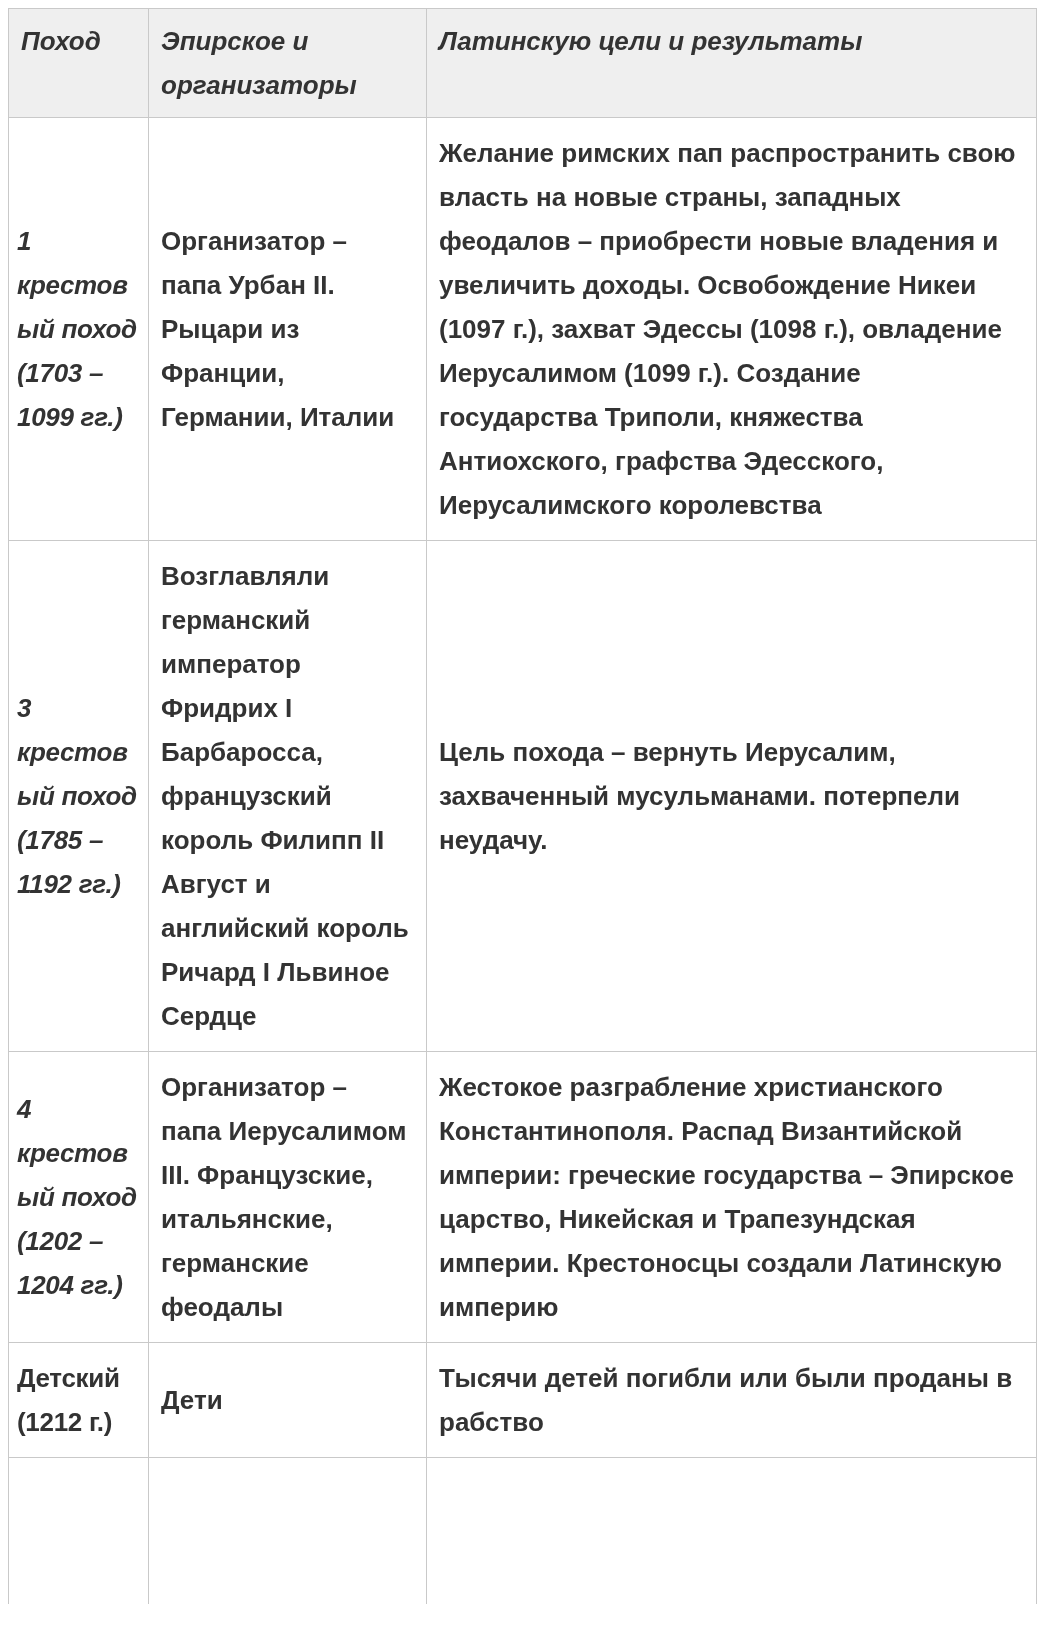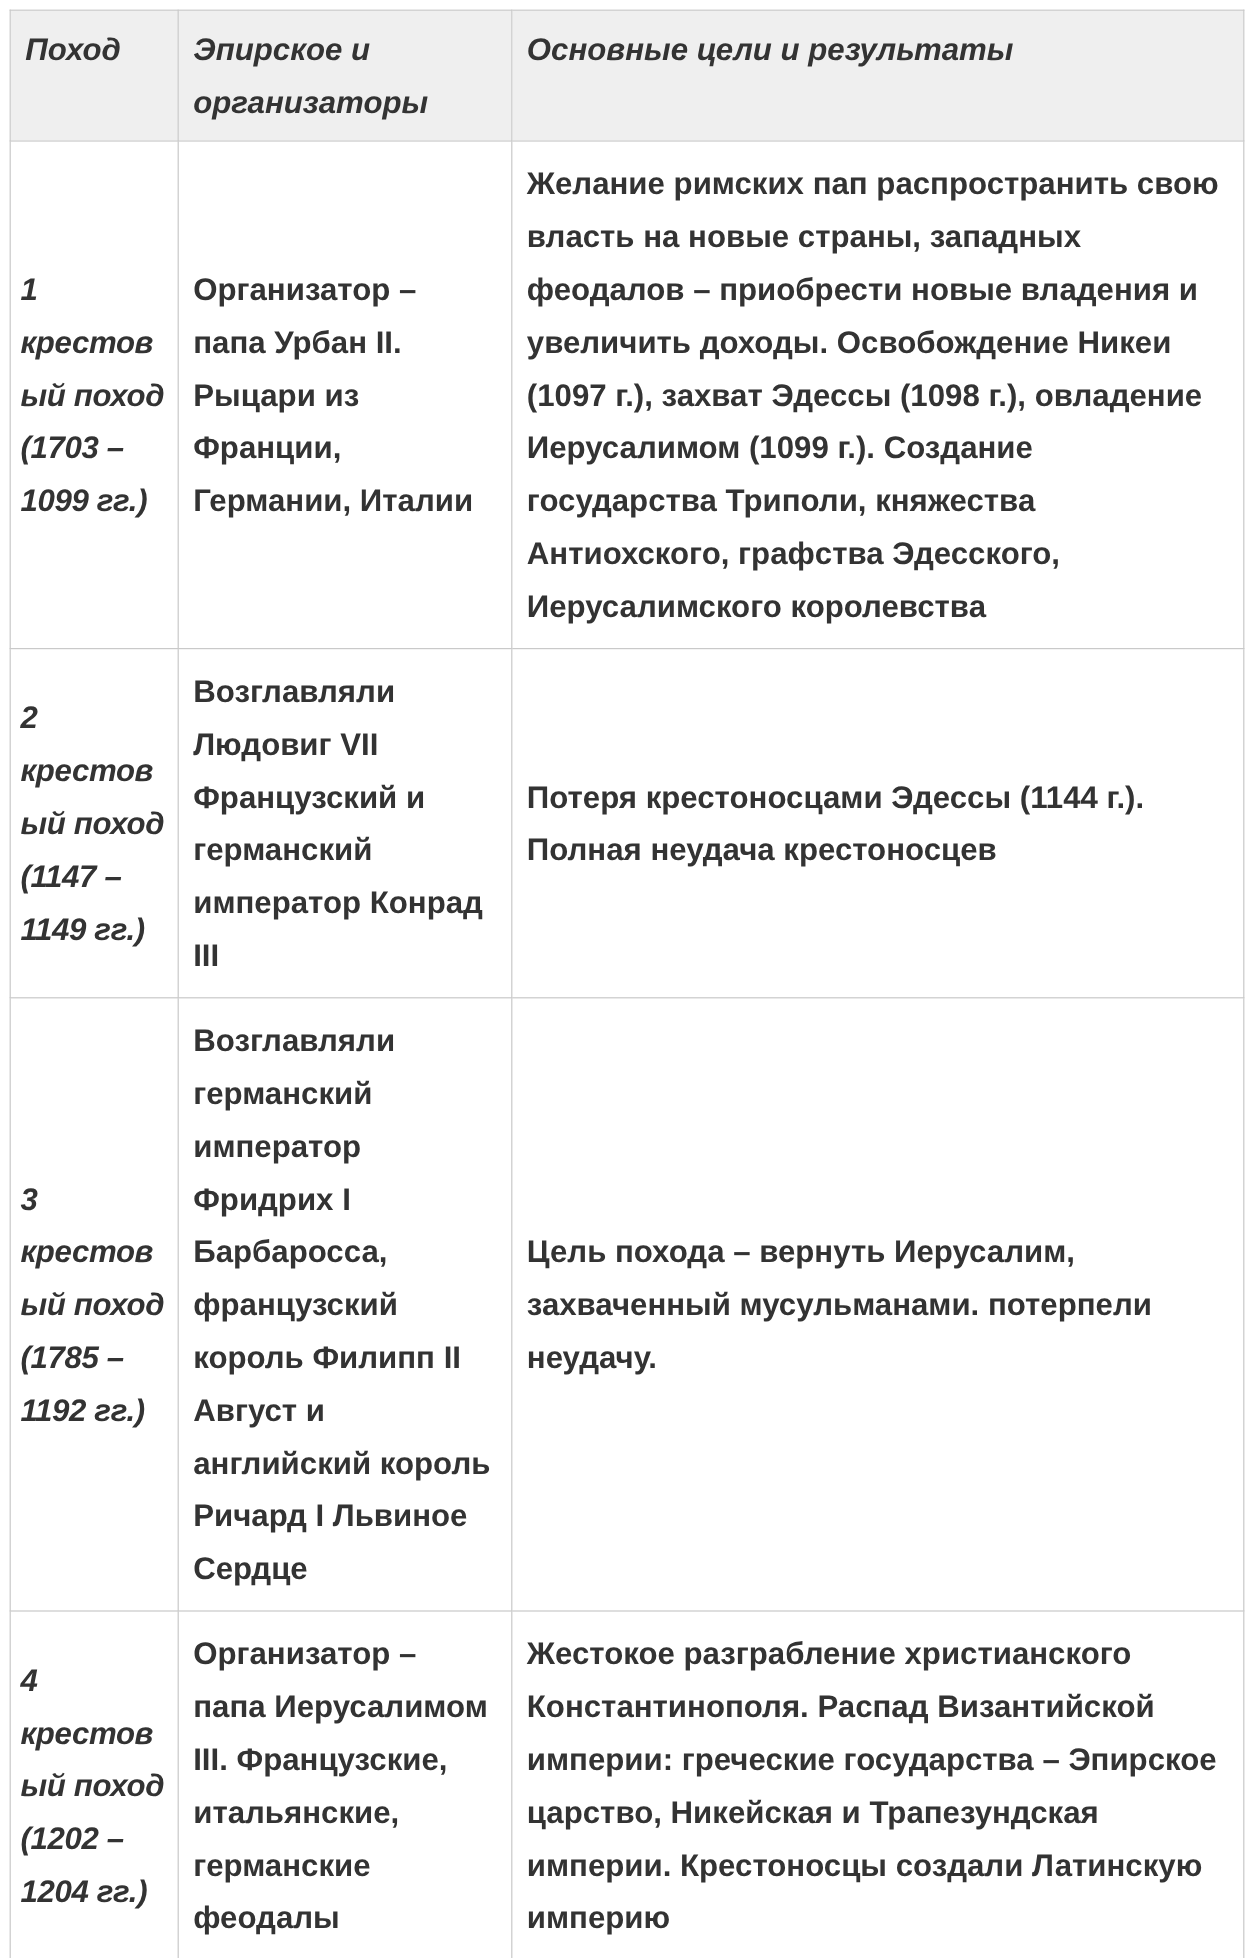--- a/index.html
+++ b/index.html
@@ -65,43 +65,43 @@
 <table class="crusades">
   <colgroup>
     <col class="c1">
     <col class="c2">
     <col class="c3">
   </colgroup>
   <thead>
     <tr>
       <th>Поход</th>
       <th>Эпирское и организаторы</th>
-      <th>Основные цели и результаты</th>
+      <th>Латинскую цели и результаты</th>
     </tr>
   </thead>
   <tbody>
     <tr>
       <td class="campaign italic">1 крестовый поход (1703 – 1099 гг.)</td>
       <td>Организатор – папа Урбан II. Рыцари из Франции, Германии, Италии</td>
       <td>Желание римских пап распространить свою власть на новые страны, западных феодалов – приобрести новые владения и увеличить доходы. Освобождение Никеи (1097 г.), захват Эдессы (1098 г.), овладение Иерусалимом (1099 г.). Создание государства Триполи, княжества Антиохского, графства Эдесского, Иерусалимского королевства</td>
-    </tr>
-    <tr>
-      <td class="campaign italic">2 крестовый поход (1147 – 1149 гг.)</td>
-      <td>Возглавляли Людовиг VII Французский и германский император Конрад III</td>
-      <td>Потеря крестоносцами Эдессы (1144 г.). Полная неудача крестоносцев</td>
     </tr>
     <tr>
       <td class="campaign italic">3 крестовый поход (1785 – 1192 гг.)</td>
       <td>Возглавляли германский император Фридрих I Барбаросса, французский король Филипп II Август и английский король Ричард I Львиное Сердце</td>
       <td>Цель похода – вернуть Иерусалим, захваченный мусульманами. потерпели неудачу.</td>
     </tr>
     <tr>
       <td class="campaign italic">4 крестовый поход (1202 – 1204 гг.)</td>
       <td>Организатор – папа Иерусалимом III. Французские, итальянские, германские феодалы</td>
       <td>Жестокое разграбление христианского Константинополя. Распад Византийской империи: греческие государства – Эпирское царство, Никейская и Трапезундская империи. Крестоносцы создали Латинскую империю</td>
     </tr>
+    <tr>
+      <td class="campaign">Детский (1212 г.)</td>
+      <td>Дети</td>
+      <td>Тысячи детей погибли или были проданы в рабство</td>
+    </tr>
     <tr class="partial-row">
       <td class="campaign"></td>
       <td></td>
       <td></td>
     </tr>
   </tbody>
 </table>
 
 </body></html>

